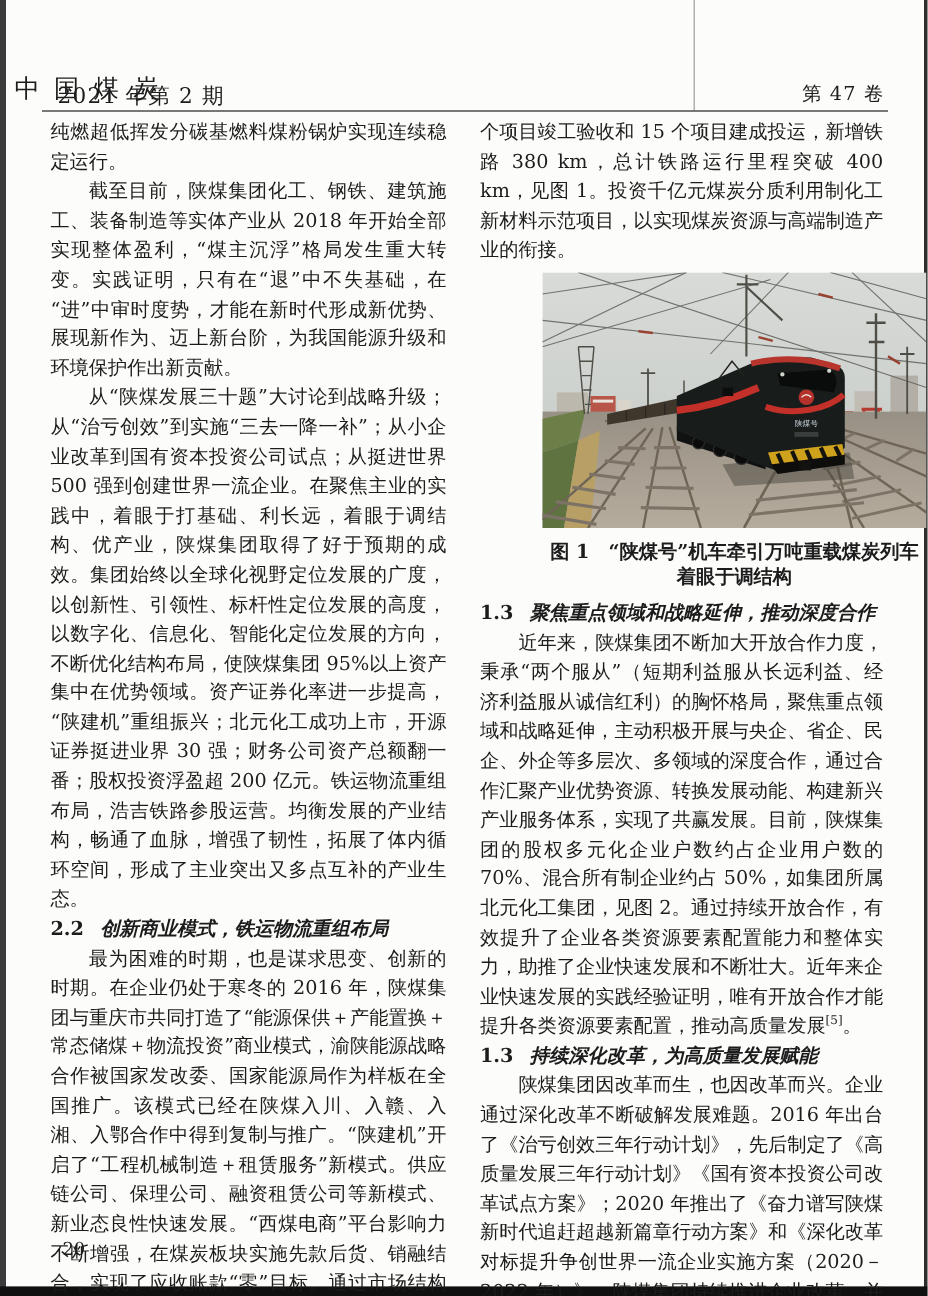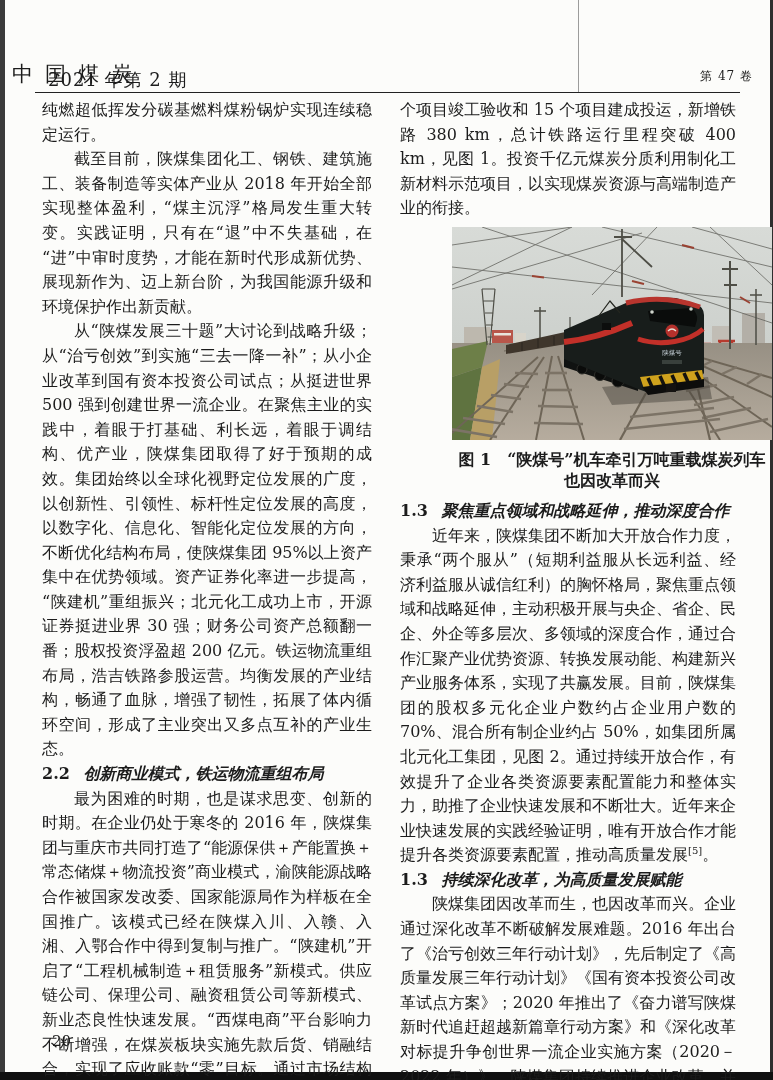--- a/index.html
+++ b/index.html
@@ -7,21 +7,21 @@
         font-family:"DejaVu Serif","Liberation Serif",serif;color:#1c1c1c;}
   
   .edge-left{position:absolute;left:0;top:0;width:5px;height:1080px;background:#3b3b3b;}
   .edge-right{position:absolute;right:0;top:0;width:3px;height:1080px;background:#2e2e2e;}
   .edge-bottom{position:absolute;left:0;bottom:0;width:773px;height:8px;background:#101010;}
   .crease{position:absolute;left:578px;top:0;width:1px;height:92px;background:rgba(40,40,40,.45);}
   
   .hdr-issue{position:absolute;left:48px;top:68px;font-size:18px;letter-spacing:1px;}
   .hdr-journal{position:absolute;left:0;right:0;top:60px;font-size:21px;
                letter-spacing:12px;text-indent:12px;font-weight:500;}
-  .hdr-volume{position:absolute;right:20px;top:68px;font-size:12px;letter-spacing:1px;}
+  .hdr-volume{position:absolute;right:36px;top:68px;font-size:16px;letter-spacing:1px;}
   .hdr-rule{position:absolute;left:35px;right:33px;top:92px;border-top:1.6px solid #222;}
   
   .col{position:absolute;top:98px;}
   #col-left{left:42px;width:330px;}
   #col-right{left:400px;width:336px;}
   .col p{margin:0;font-size:16px;line-height:24.6px;text-align:justify;text-justify:inter-character;}
   .col p.ind{text-indent:2em;}
   sup{font-size:10px;line-height:0;}
   .sec-head{margin:0;font-size:16px;line-height:24.6px;font-weight:700;}
   .sec-head .num{font-style:normal;margin-right:0.85em;}
@@ -201,21 +201,21 @@
               <path d="M220,148 L224,157"></path>
             <path d="M232,146 L236,155"></path>
               <path d="M244,145 L248,153"></path>
           </g>
           <polygon points="190,160 252,152 252,160 196,168" fill="#0d0d0c"></polygon>
           <rect x="214" y="157" width="10" height="8" fill="#141210"></rect>
         </g>
       </svg>
       <div class="fig-caption">
         <div>图 1　“陕煤号”机车牵引万吨重载煤炭列车</div>
-        <div>也因改革而兴</div>
+        <div>着眼于调结构</div>
       </div>
     </div>
 
     <h3 class="sec-head" style="margin-top:8px;"><span class="num">1.3</span><span class="ttl">聚焦重点领域和战略延伸，推动深度合作</span></h3>
     <p class="ind"><span>近年来，陕煤集团不断加大开放合作力度，秉承“两个服从”（短期利益服从长远利益、经济利益服从诚信红利）的胸怀格局，聚焦重点领域和战略延伸，主动积极开展与央企、省企、民企、外企等多层次、多领域的深度合作，通过合作汇聚产业优势资源、转换发展动能、构建新兴产业服务体系，实现了共赢发展。目前，陕煤集团的股权多元化企业户数约占企业用户数的 70%、混合所有制企业约占 50%，如集团所属北元化工集团，见图 2。通过持续开放合作，有效提升了企业各类资源要素配置能力和整体实力，助推了企业快速发展和不断壮大。近年来企业快速发展的实践经验证明，唯有开放合作才能提升各类资源要素配置，推动高质量发展</span><sup>[5]</sup><span>。</span></p>
     <h3 class="sec-head"><span class="num">1.3</span><span class="ttl">持续深化改革，为高质量发展赋能</span></h3>
     <p class="ind">陕煤集团因改革而生，也因改革而兴。企业通过深化改革不断破解发展难题。2016 年出台了《治亏创效三年行动计划》，先后制定了《高质量发展三年行动计划》《国有资本投资公司改革试点方案》；2020 年推出了《奋力谱写陕煤新时代追赶超越新篇章行动方案》和《深化改革对标提升争创世界一流企业实施方案（2020－2022 年）》。陕煤集团持续推进企业改革，并结合实际走实走深。</p>
 
   </div>
 

